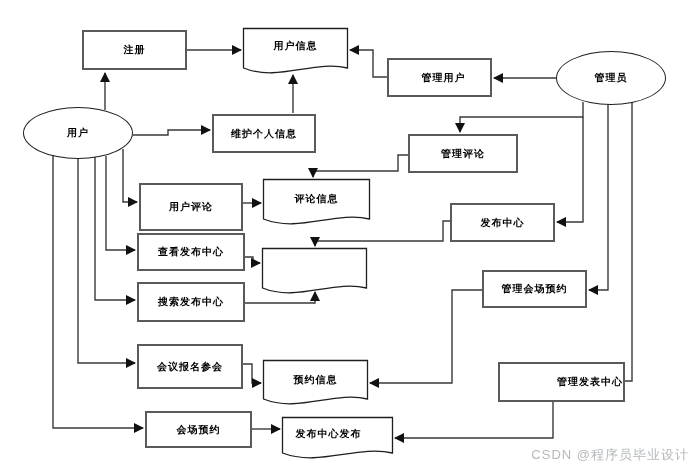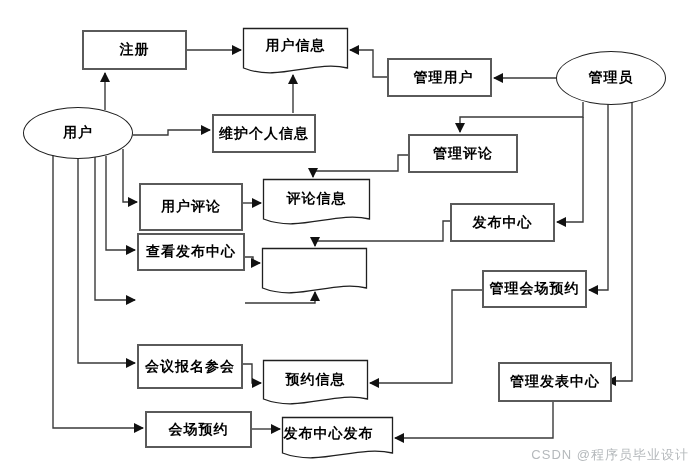--- a/index.html
+++ b/index.html
@@ -11,21 +11,21 @@
     --text:#000000;
     --watermark:#b5b9bc;
   }
   html,body{margin:0;padding:0;}
   body{background:var(--background);font-family:"Liberation Sans","DejaVu Sans",sans-serif;}
   .stage{position:relative;width:693px;height:474px;background:var(--background);overflow:hidden;}
   .wires{position:absolute;left:0;top:0;z-index:1;}
   .wires polyline{fill:none;stroke:var(--flow-line);stroke-width:1.4;}
   .wires path.doc{fill:#ffffff;stroke:var(--doc-border);stroke-width:1.3;}
   .node{position:absolute;z-index:2;display:flex;align-items:center;justify-content:center;
-        box-sizing:border-box;font-weight:bold;font-size:14px;color:var(--text);
+        box-sizing:border-box;font-weight:bold;font-size:10px;color:var(--text);
         white-space:nowrap;letter-spacing:1px;}
   .proc{background:#ffffff;border:2px solid var(--process-border);}
   .actor{background:#ffffff;border:1.4px solid var(--doc-border);border-radius:50%;}
   .doclabel{background:transparent;z-index:3;}
   .watermark{position:absolute;z-index:4;right:4px;bottom:10px;font-size:13px;
              color:var(--watermark);letter-spacing:1px;font-weight:normal;}
 </style>
 </head>
 <body>
 
@@ -91,27 +91,30 @@
   </div>
   <div class="node proc" style="left:139px;top:183px;width:104px;height:48px;">
     <span>用户评论</span>
   </div>
   <div class="node proc" style="left:137px;top:233px;width:108px;height:38px;">
     <span>查看发布中心</span>
   </div>
   <div class="node proc" style="left:450px;top:203px;width:105px;height:39px;">
     <span>发布中心</span>
   </div>
+  <div class="node proc" style="left:137px;top:282px;width:108px;height:40px;">
+    <span>搜索发布中心</span>
+  </div>
   <div class="node proc" style="left:482px;top:270px;width:105px;height:38px;">
     <span>管理会场预约</span>
   </div>
   <div class="node proc" style="left:137px;top:344px;width:106px;height:45px;">
     <span>会议报名参会</span>
   </div>
-  <div class="node proc" style="left:498px;top:362px;width:114px;height:40px;">
+  <div class="node proc" style="left:498px;top:362px;width:127px;height:40px;justify-content:flex-end;">
     <span>管理发表中心</span>
   </div>
   <div class="node proc" style="left:145px;top:411px;width:107px;height:37px;">
     <span>会场预约</span>
   </div>
 
   <div class="node doclabel" style="left:243px;top:33px;width:105px;height:26px;">
     <span>用户信息</span>
   </div>
   <div class="node doclabel" style="left:263px;top:186px;width:107px;height:26px;">

